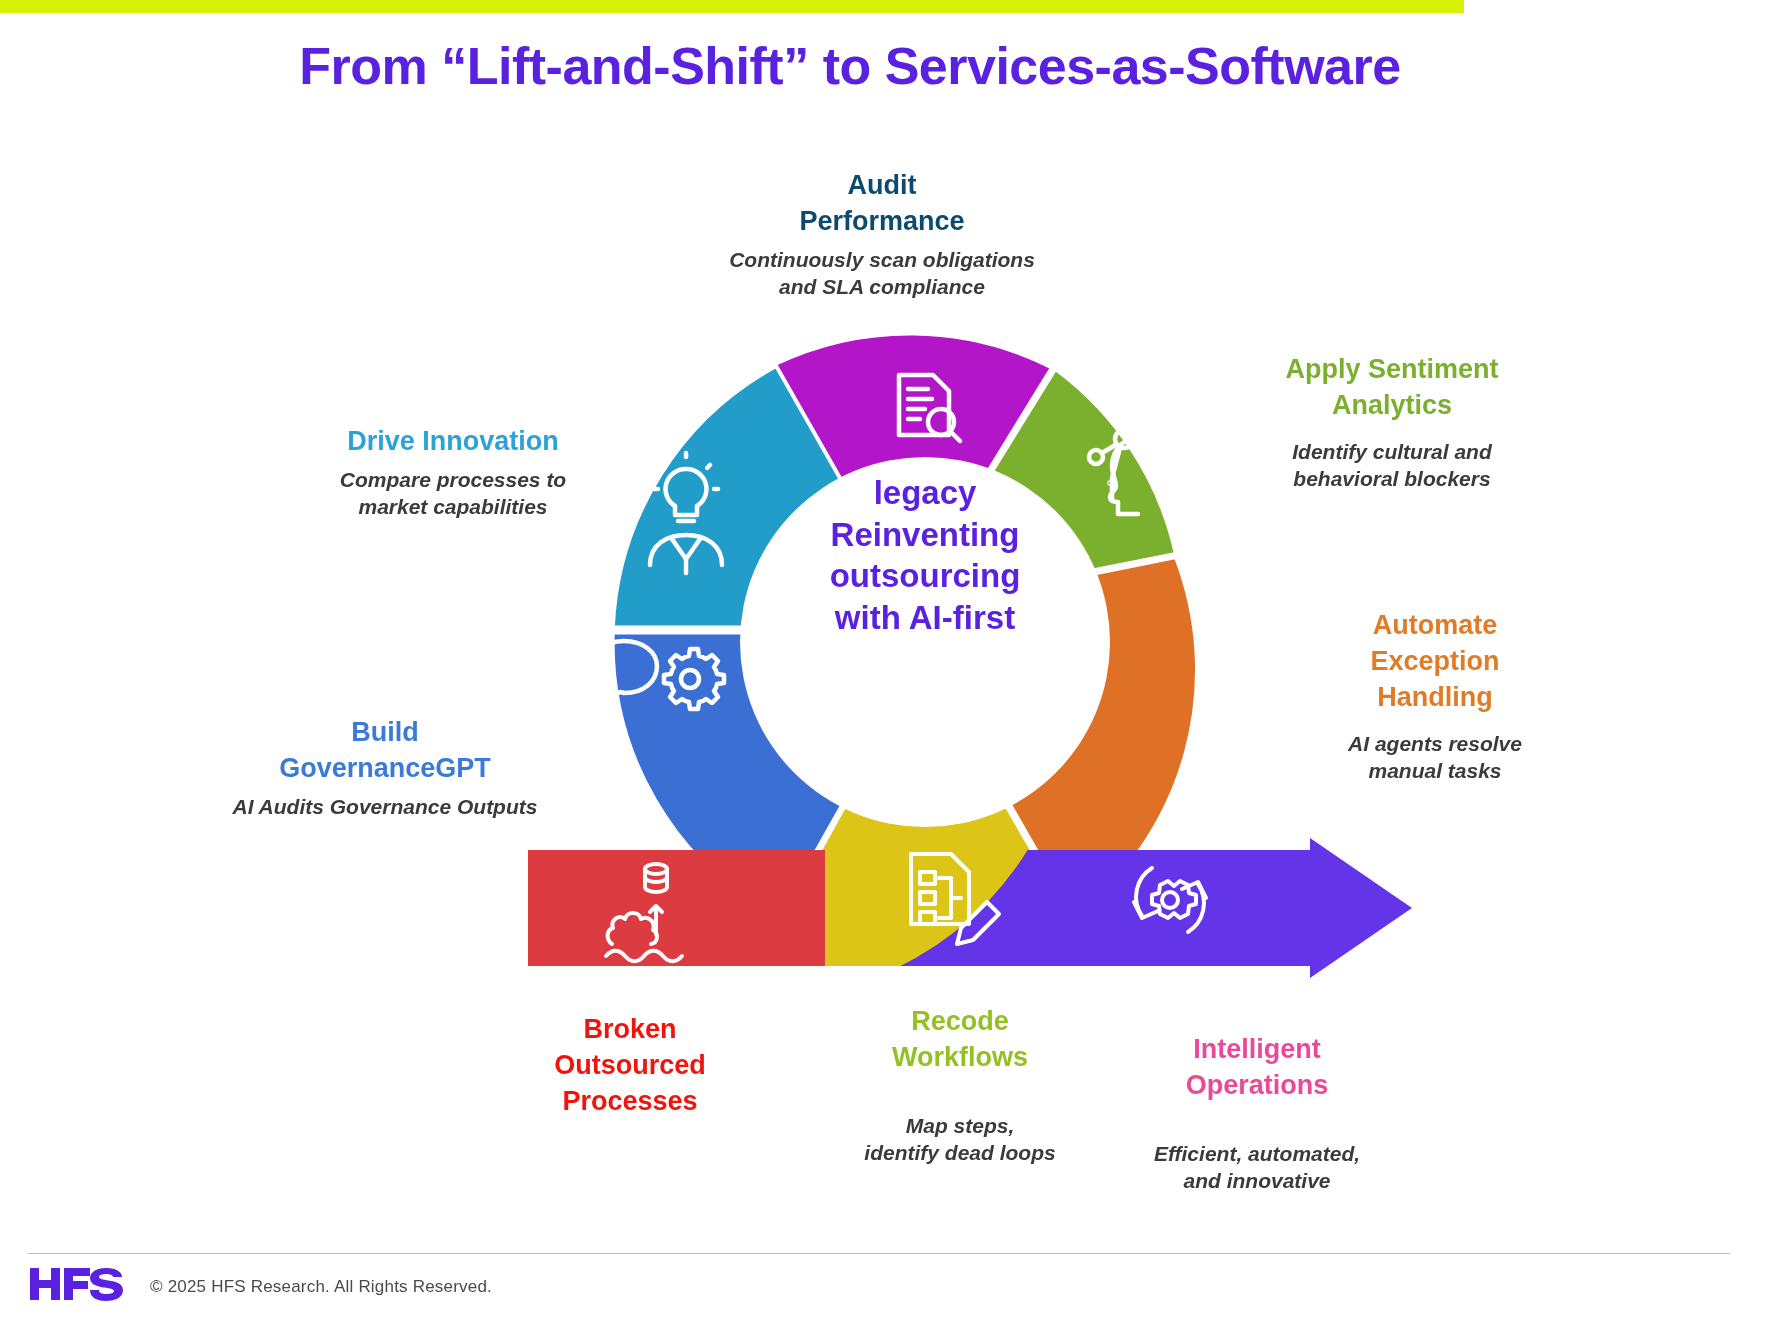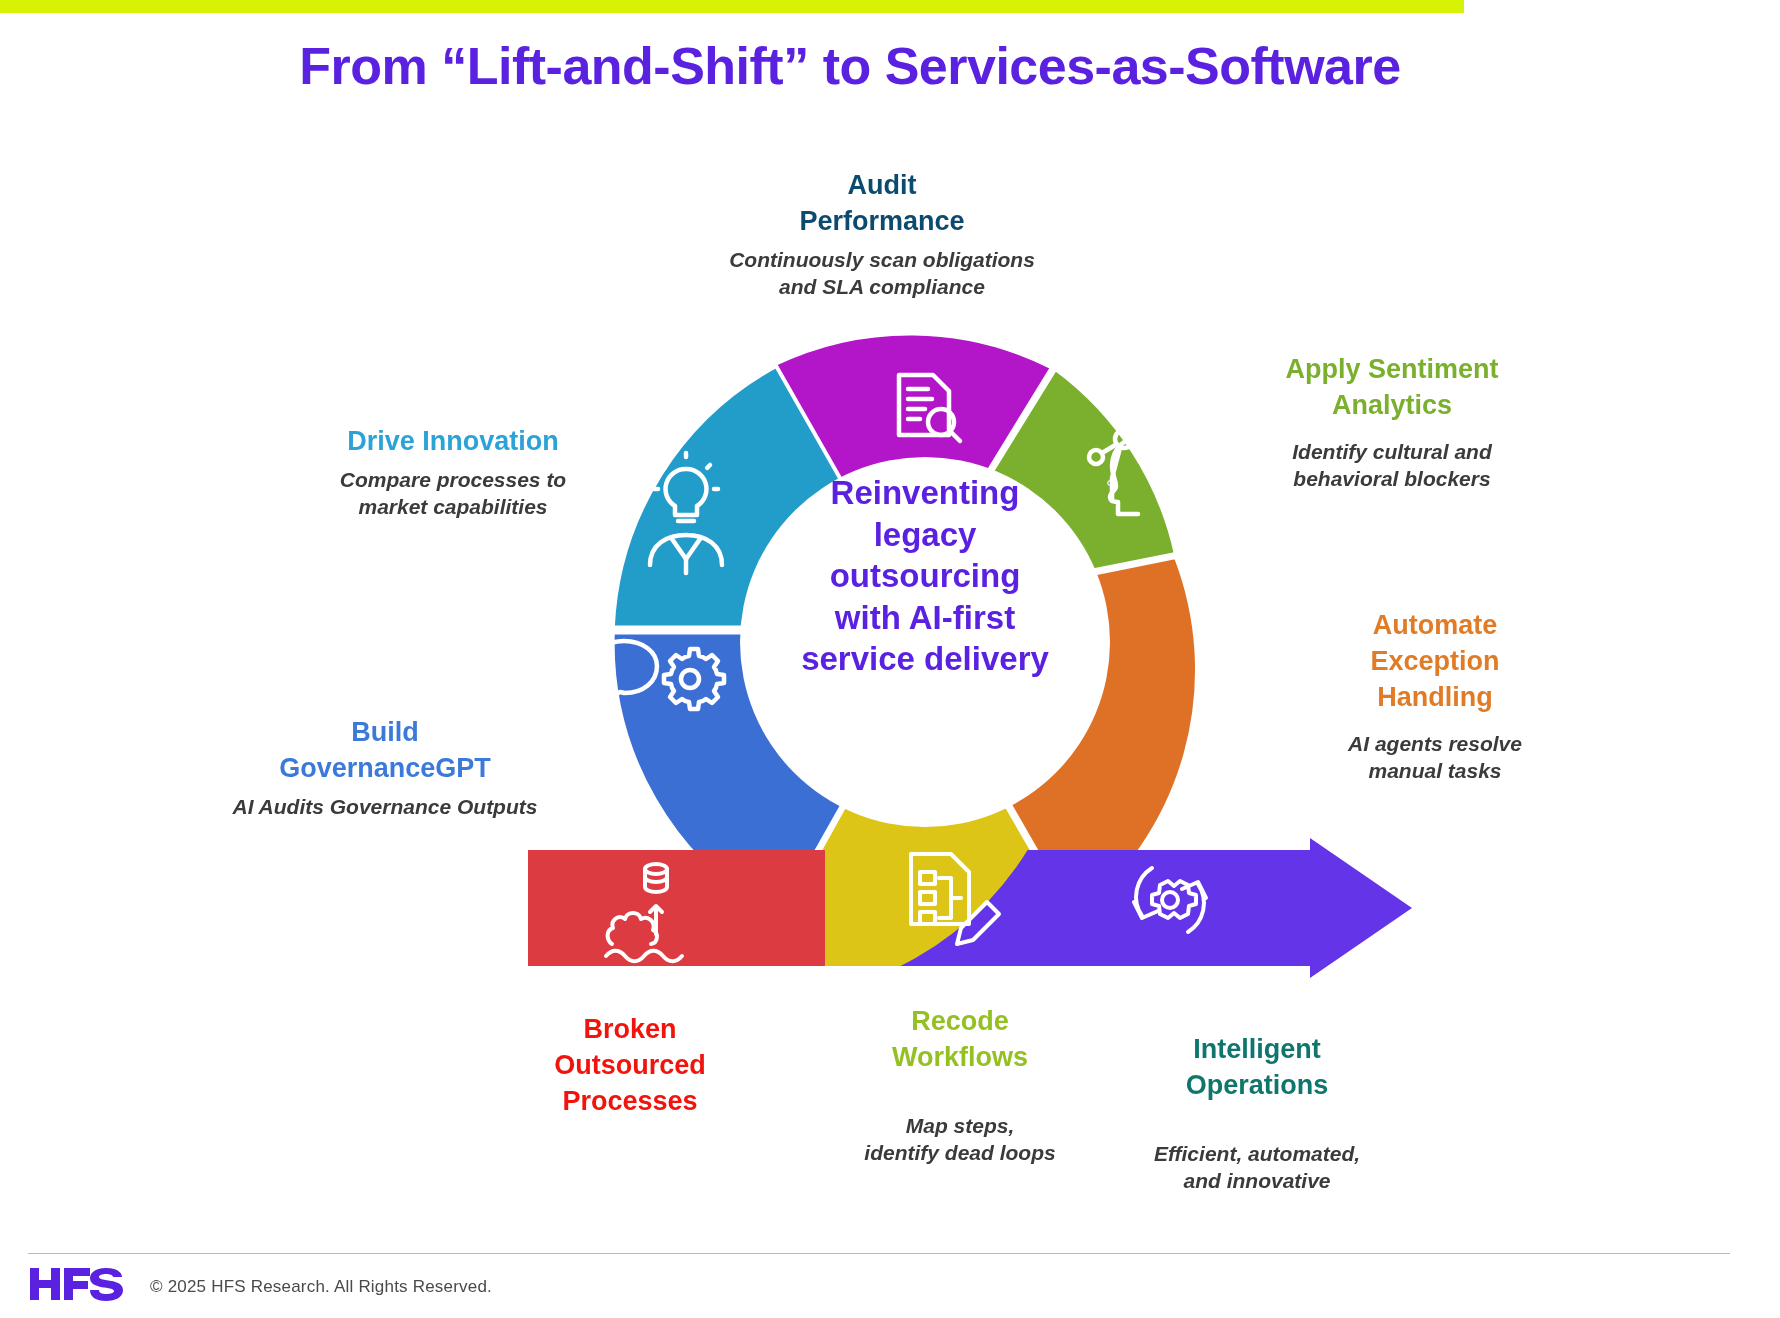--- a/index.html
+++ b/index.html
@@ -191,25 +191,24 @@
           <path d="M8 118 c0 -20 16 -30 36 -30 c20 0 36 10 36 30"></path>
           <path d="M30 92 l14 20 l14 -20"></path>
           <path d="M44 112 v14"></path>
         </g>
       </g>
 
       <circle cx="313" cy="313" r="185" fill="#ffffff"></circle>
     </svg>
 
     <div style="position:absolute;left:155px;top:143px;width:316px;text-align:center;color:#5b21e0;font-weight:bold;font-size:33px;line-height:1.26;">
+      <div>legacy</div>
       <div>Reinventing</div>
-      <div>legacy</div>
       <div>outsourcing</div>
       <div>with AI-first</div>
-      <div>service delivery</div>
     </div>
   </div>
 
   <div id="arrow-wrap">
     <svg width="900" height="170" viewBox="0 0 900 170" xmlns="http://www.w3.org/2000/svg">
       <defs>
         <clipPath id="arrowClip">
           <path d="M8 22 H790 V10 L892 80 L790 150 V138 H8 Z"></path>
         </clipPath>
       </defs>
@@ -283,21 +282,21 @@
       <div>Exception</div>
       <div>Handling</div>
     </div>
     <div class="sub" style="margin-top:14px">
       <div>AI agents resolve</div>
       <div>manual tasks</div>
     </div>
   </div>
 
   <div class="callout ctr" id="c-intelligent">
-    <div class="ttl" style="color:#0f766e">
+    <div class="ttl" style="color:#ec4899">
       <div>Intelligent</div>
       <div>Operations</div>
     </div>
     <div class="sub" style="margin-top:36px">
       <div>Efficient, automated,</div>
       <div>and innovative</div>
     </div>
   </div>
 
   <div class="callout ctr" id="c-recode">

